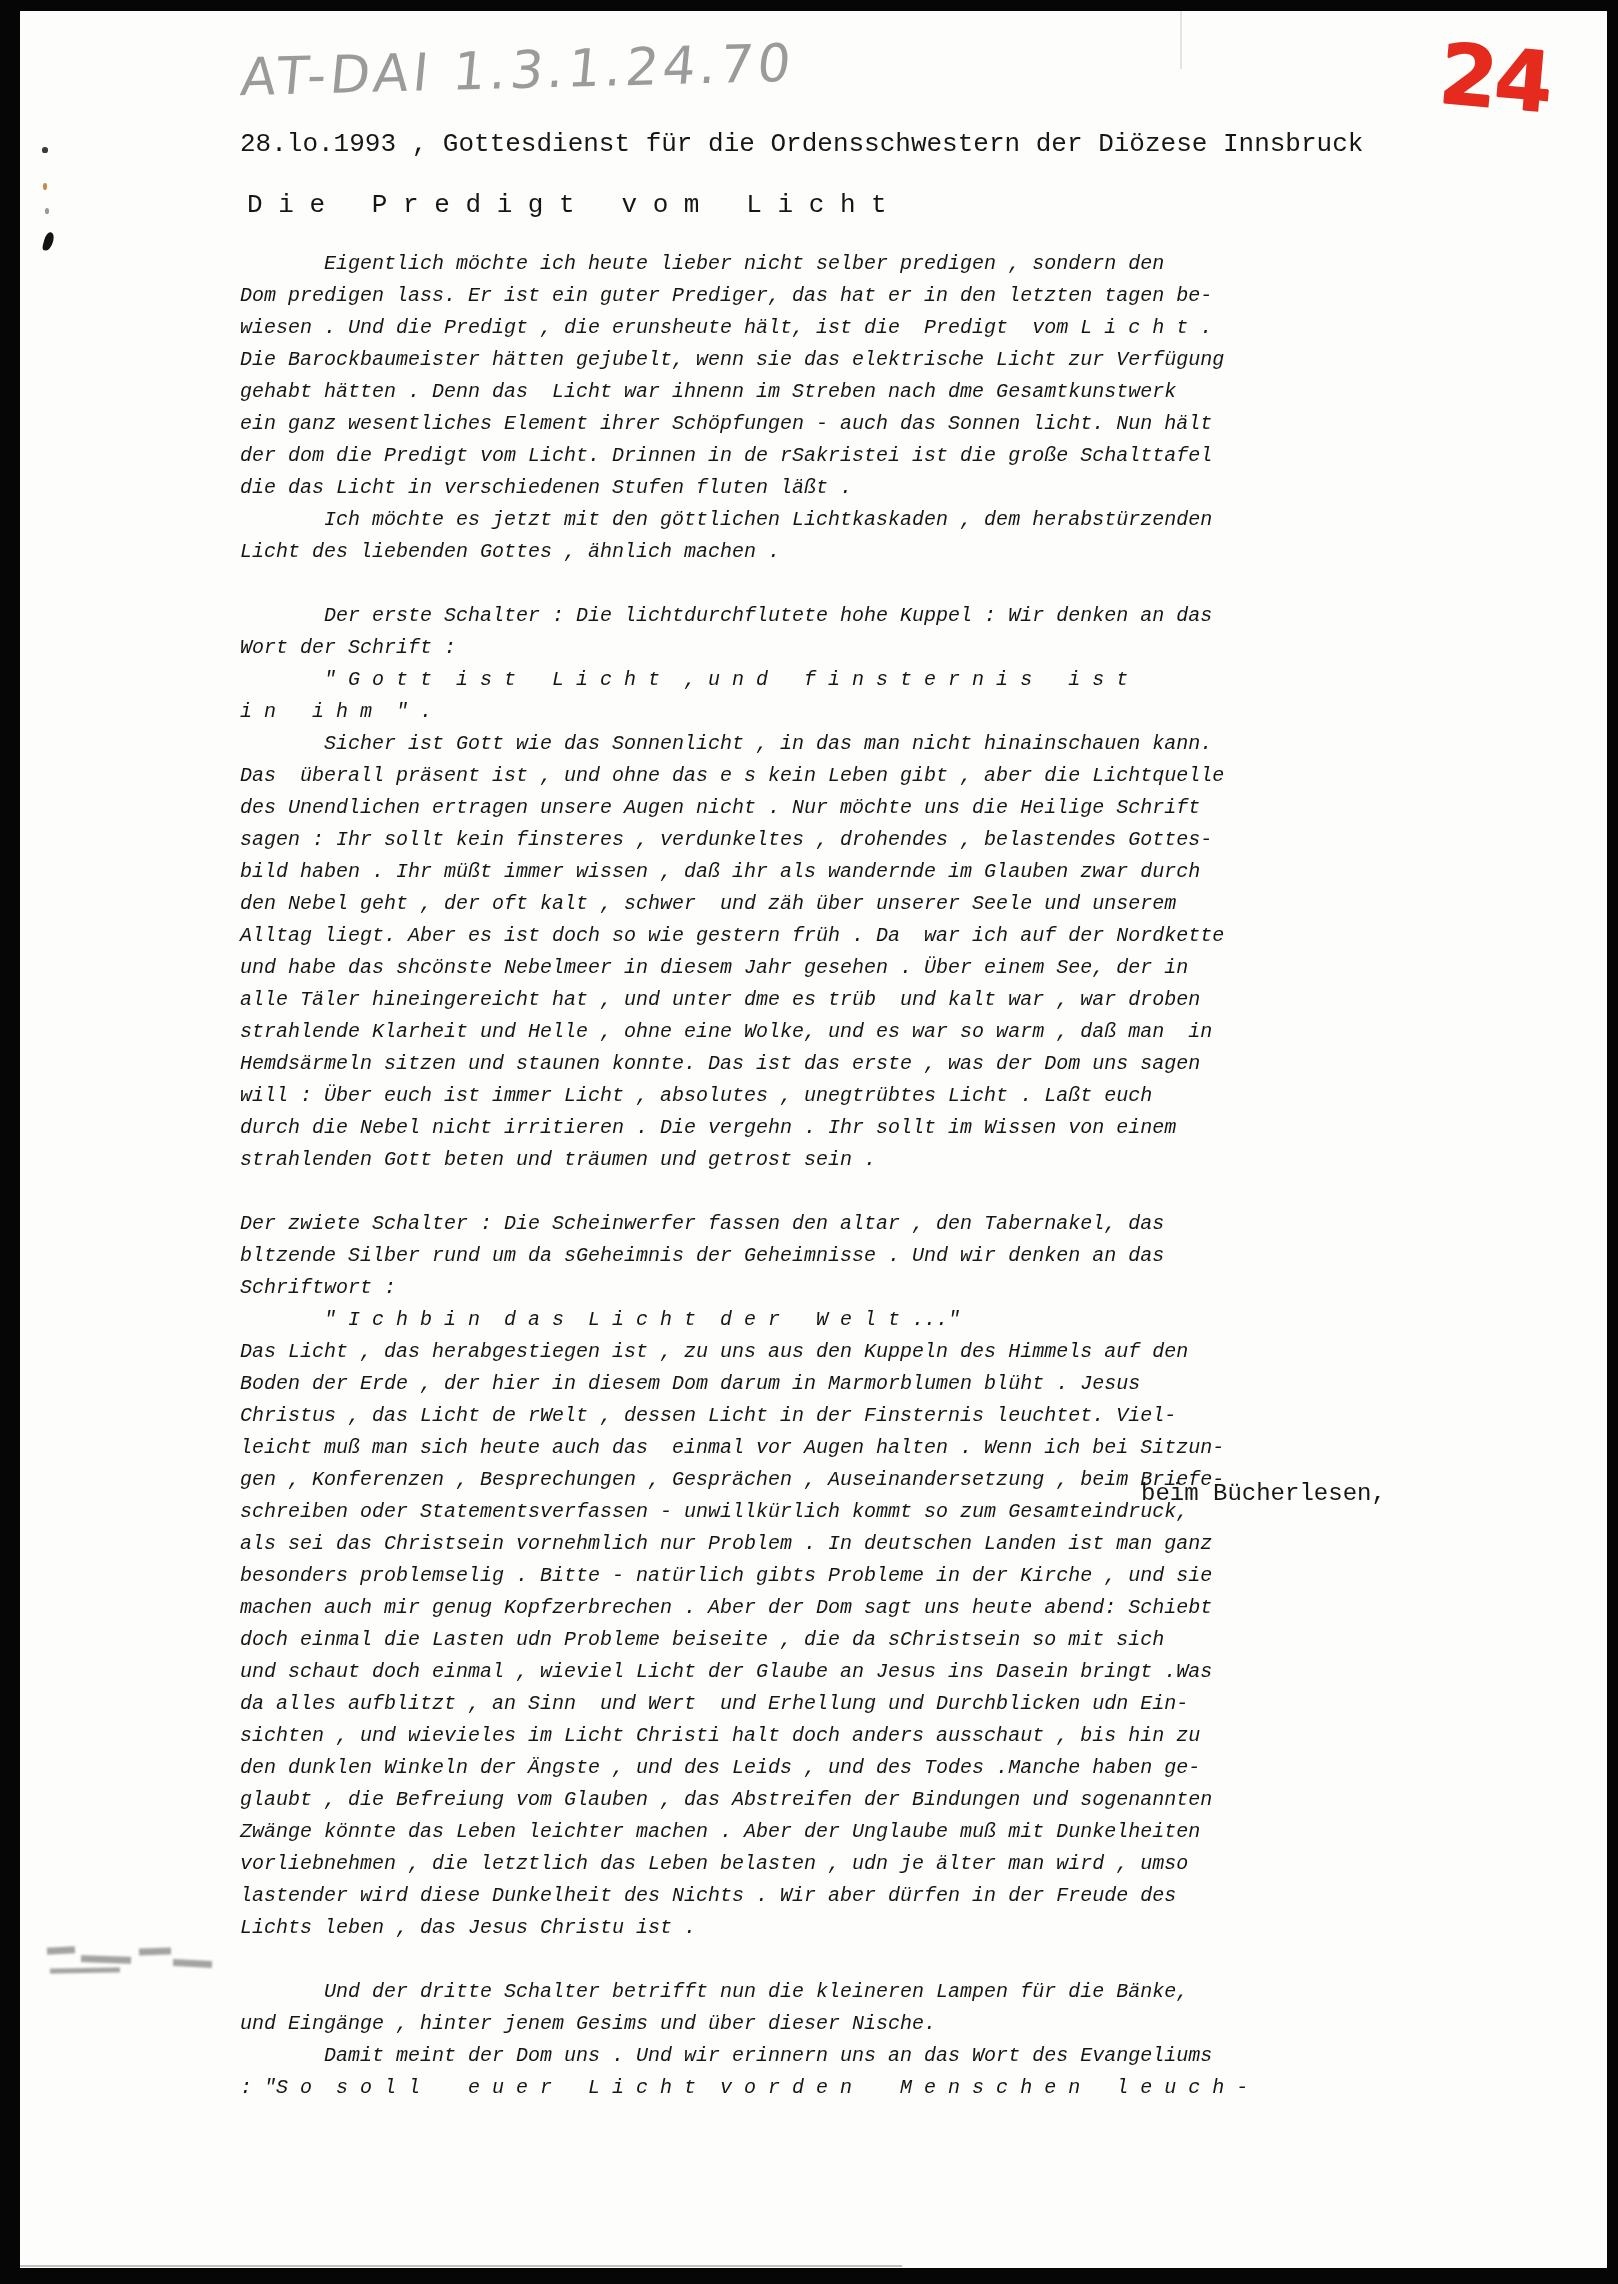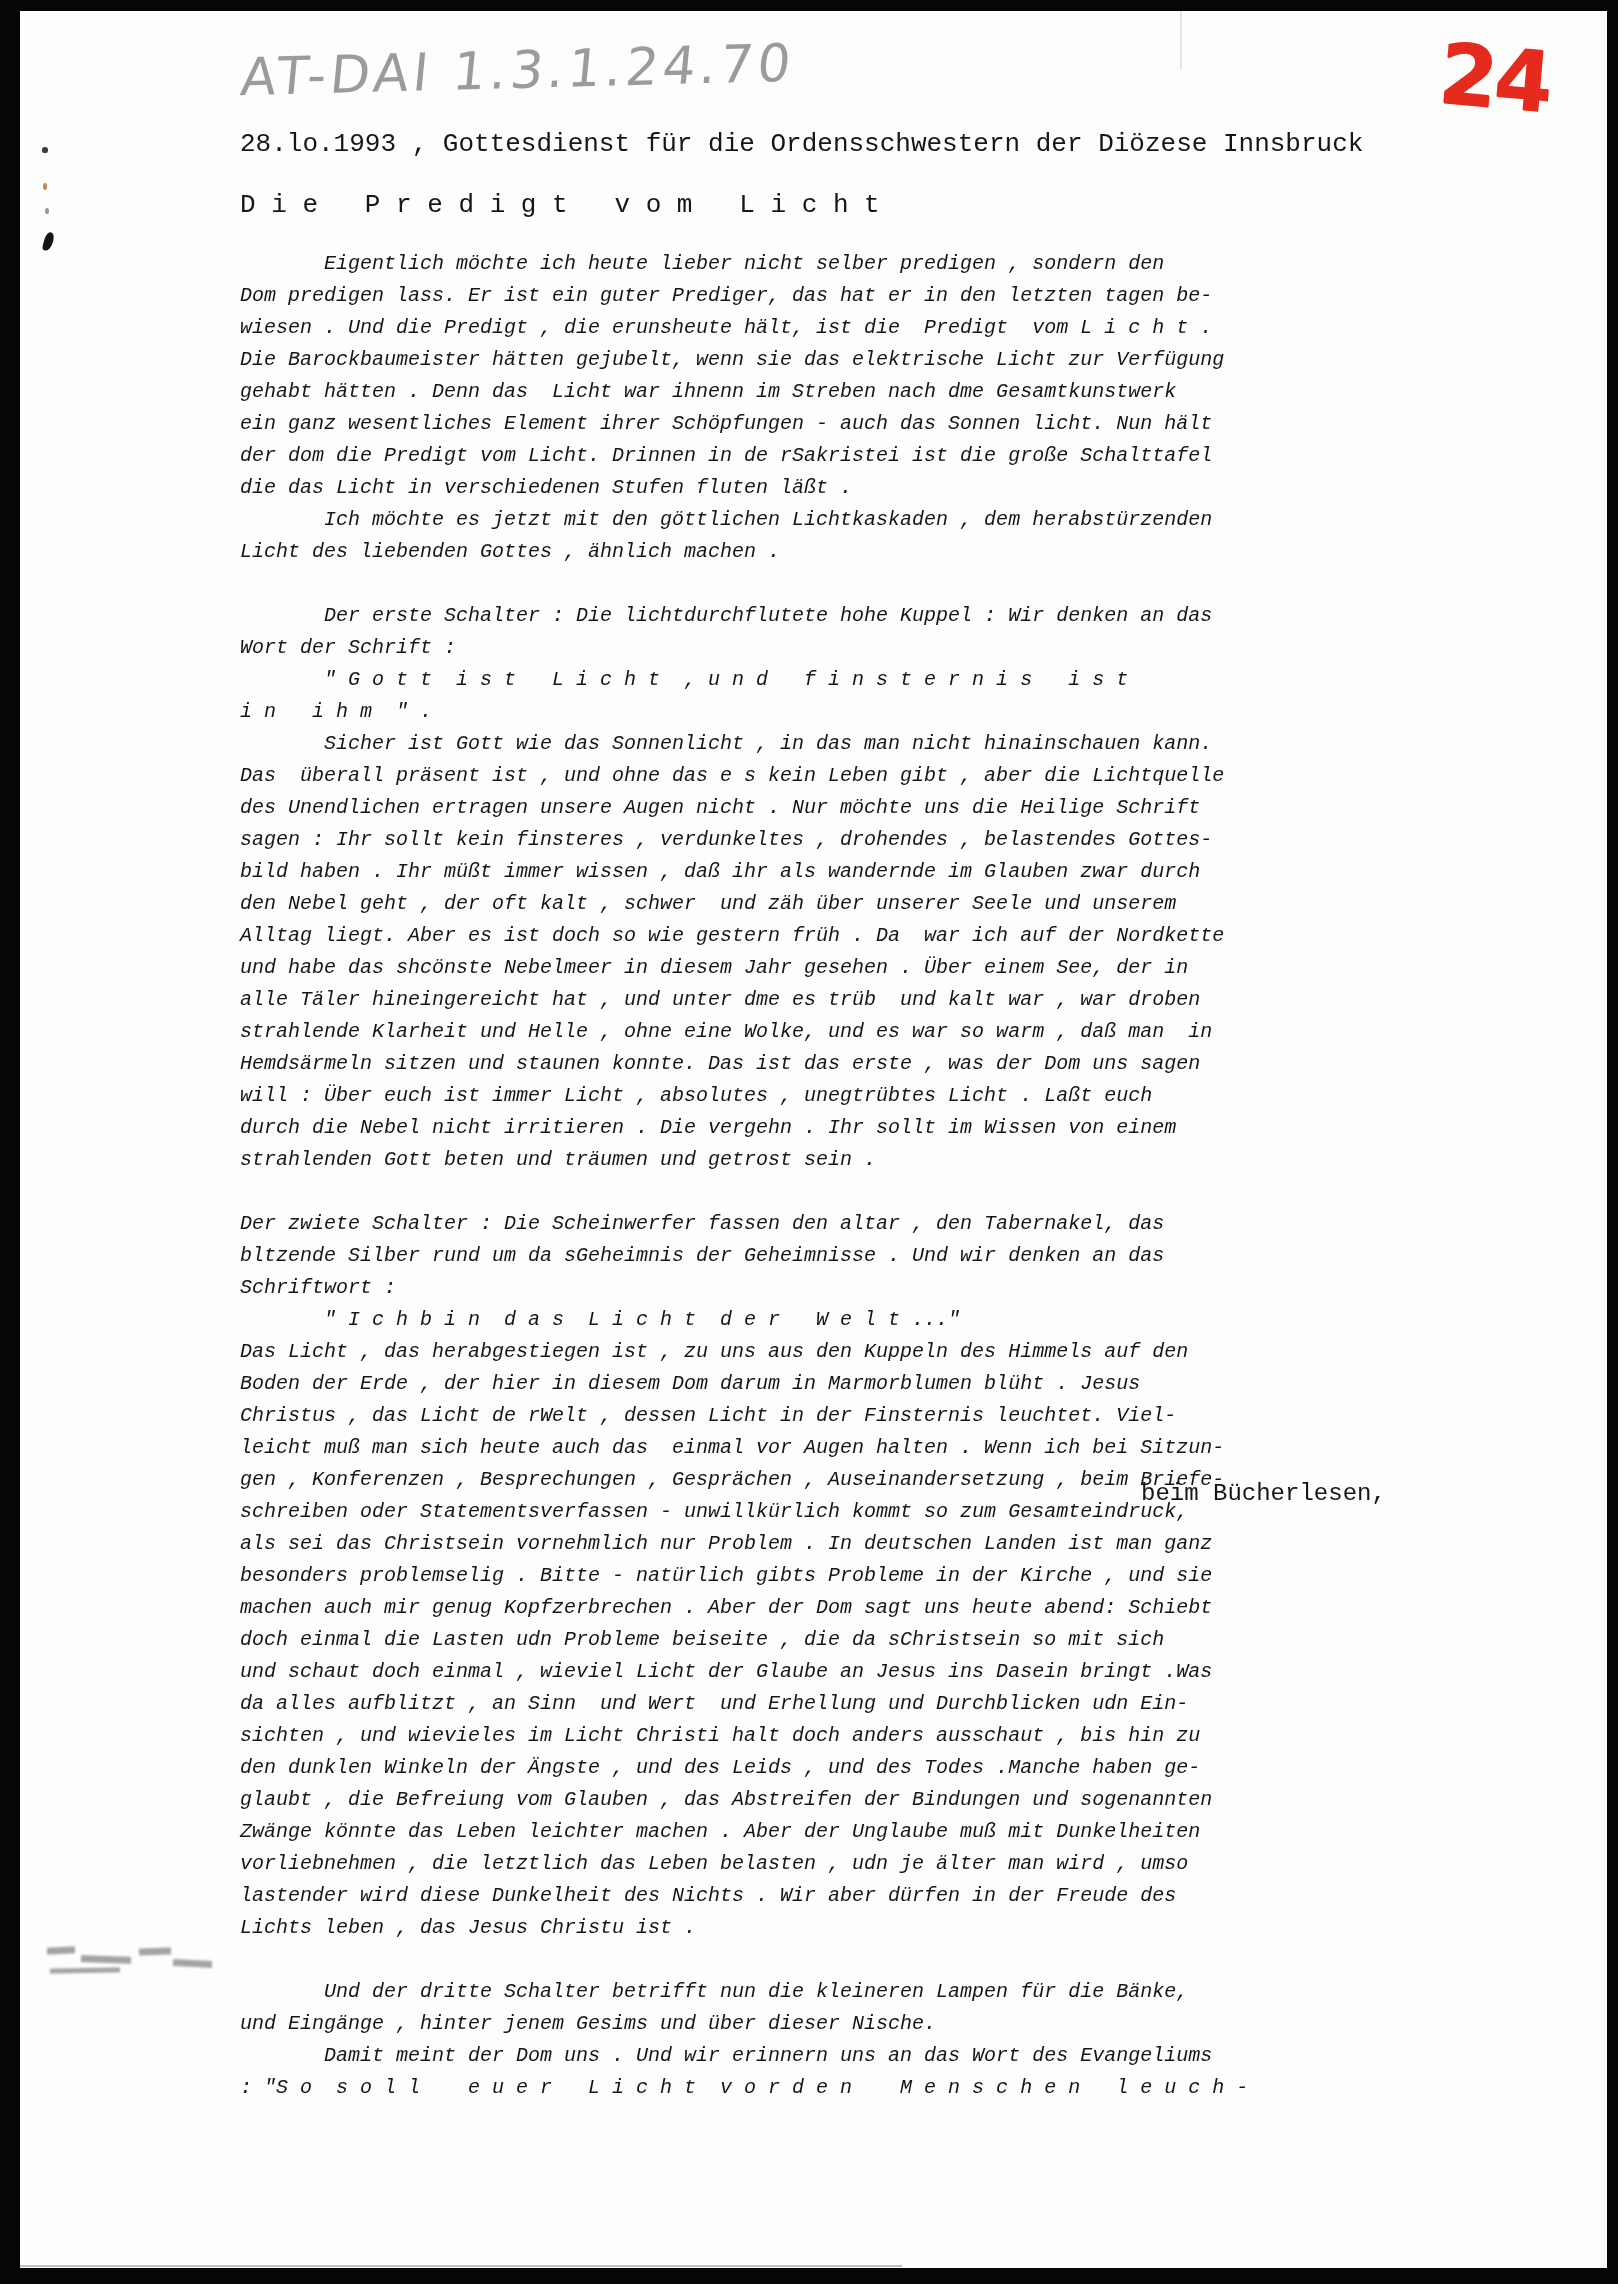--- a/index.html
+++ b/index.html
@@ -32,21 +32,21 @@
     font-weight:bold;font-size:84px;color:#e52a1e;
     letter-spacing:-3.2px;
     transform:rotate(5deg);
     text-shadow:0.8px 0.8px 0 #e52a1e;
   }
   #date-line{
     position:absolute;left:240px;top:128px;
     font-size:26px;line-height:32px;white-space:pre;
   }
   #title-line{
-    position:absolute;left:240px;top:189px;
+    position:absolute;left:247px;top:189px;
     font-size:26px;line-height:32px;white-space:pre;
   }
   #body-text{
     position:absolute;left:240px;top:248px;
     font-size:20px;line-height:32px;white-space:pre;font-style:italic;
   }
   #body-text div{min-height:32px;}
   #interlinear-insertion{
     position:absolute;left:1141px;top:1480px;
     font-size:24px;white-space:pre;

